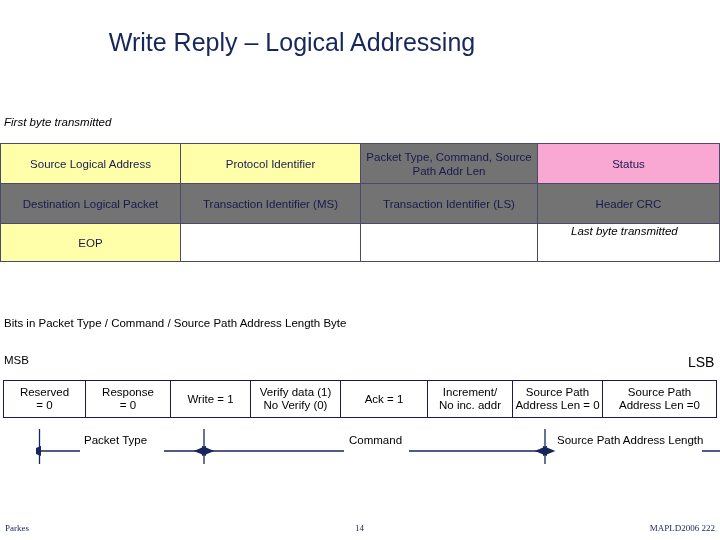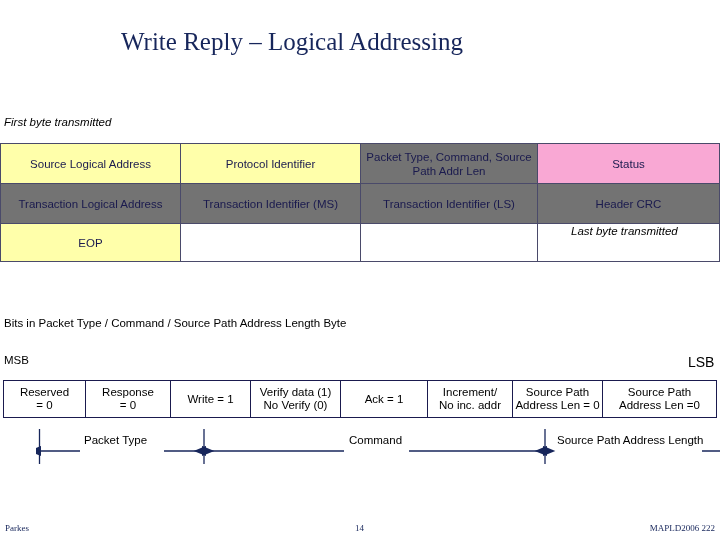--- a/index.html
+++ b/index.html
@@ -21,21 +21,20 @@
   #slide-title {
     position: absolute;
     left: 0;
     top: 28px;
     width: 584px;
     text-align: center;
     font-size: 25px;
     color: #17265b;
     letter-spacing: 0px;
     white-space: nowrap;
-    font-family: Liberation Serif, serif;
   }
 
   
   .caption {
     position: absolute;
     font-size: 11.5px;
     font-style: italic;
     color: #000000;
     white-space: nowrap;
   }
@@ -163,21 +162,21 @@
     <col style="width:182px">
   </colgroup>
   <tbody>
     <tr>
       <td class="cell-yellow">Source Logical Address</td>
       <td class="cell-yellow">Protocol Identifier</td>
       <td class="cell-pink">Packet Type, Command, Source Path Addr Len</td>
       <td class="cell-green">Status</td>
     </tr>
     <tr>
-      <td class="cell-pink">Transaction Logical Address</td>
+      <td class="cell-pink">Destination Logical Packet</td>
       <td class="cell-pink">Transaction Identifier (MS)</td>
       <td class="cell-pink">Transaction Identifier (LS)</td>
       <td class="cell-pink">Header CRC</td>
     </tr>
     <tr id="eop-row">
       <td class="cell-yellow">EOP</td>
       <td class="cell-blank"></td>
       <td class="cell-blank"></td>
       <td class="cell-blank"></td>
     </tr>

